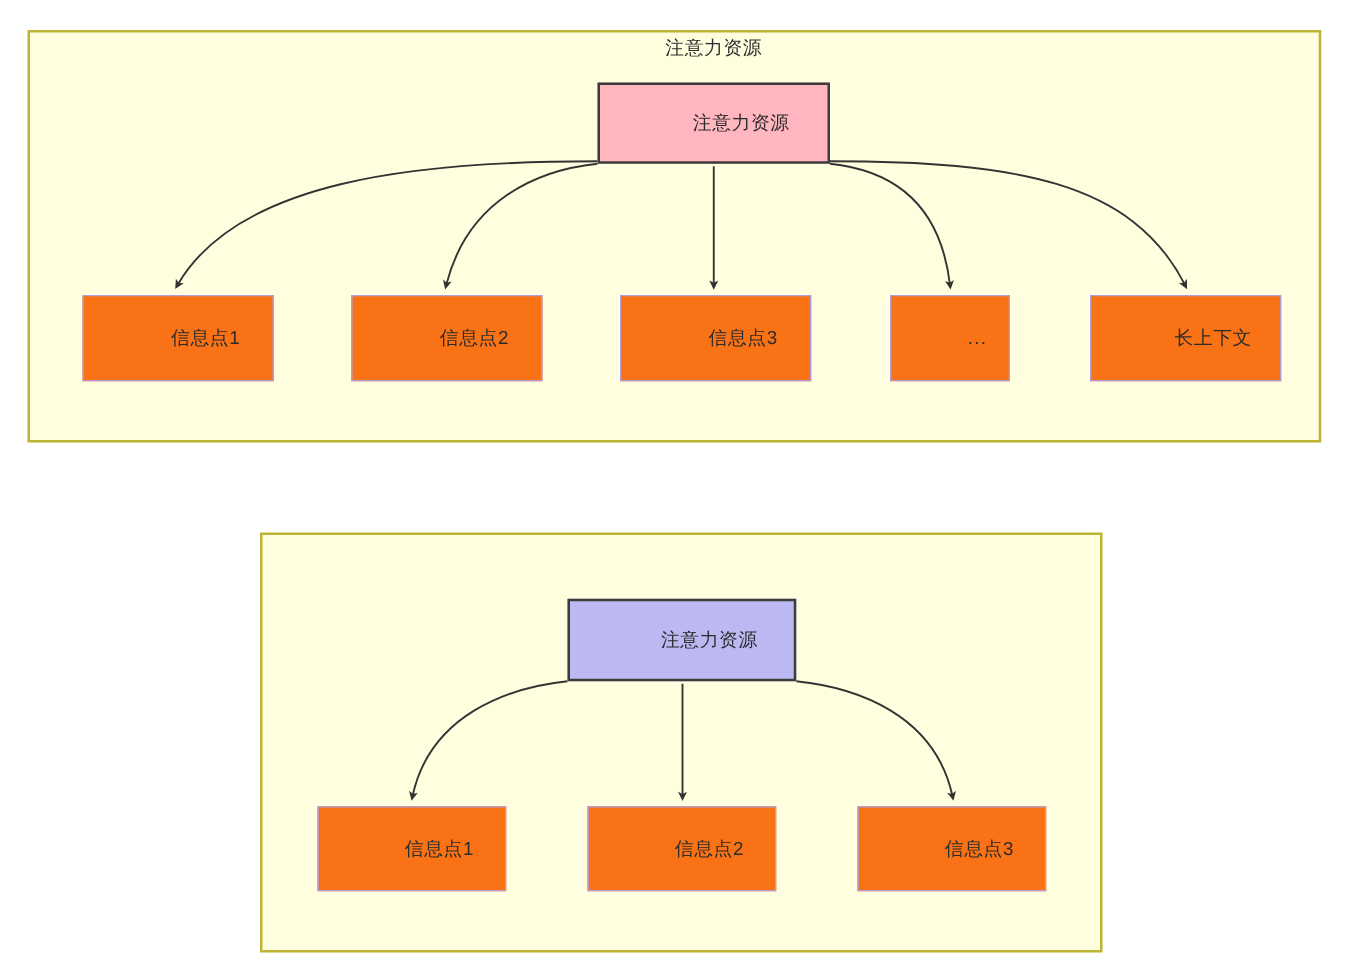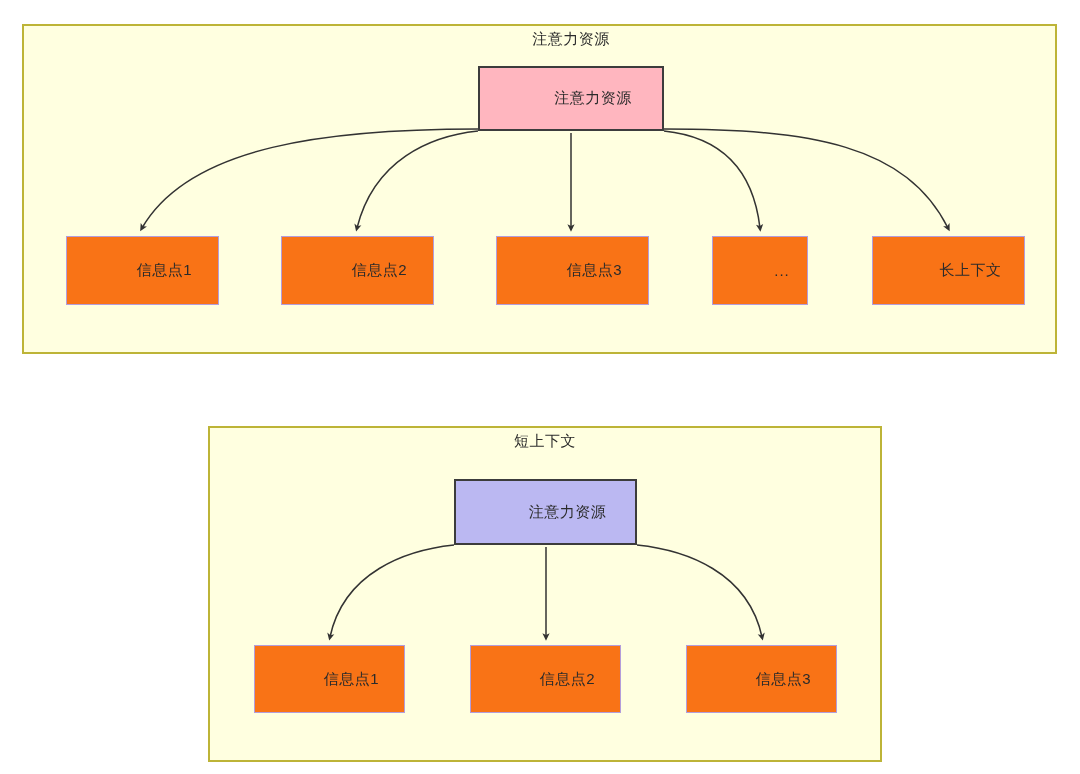--- a/index.html
+++ b/index.html
@@ -102,21 +102,20 @@
   <div class="node node-leaf" style="left:281px; top:236px; width:153px; height:69px;">信息点2</div>
 
   <div class="node node-leaf" style="left:496px; top:236px; width:153px; height:69px;">信息点3</div>
 
   <div class="node node-leaf node-ellipsis" style="left:712px; top:236px; width:96px; height:69px;">...</div>
 
   <div class="node node-leaf" style="left:872px; top:236px; width:153px; height:69px;">长上下文</div>
 
   <div class="container-panel" style="left:208px; top:426px; width:674px; height:336px;"></div>
 
-  <div class="panel-title" style="left:445px; top:431px; width:200px;">短上下文</div>
 
   <svg class="layer" viewBox="0 0 1080 774" xmlns="http://www.w3.org/2000/svg">
     <g fill="none" stroke="#333333" stroke-width="1.5" marker-end="url(#arrowDark)">
       <path d="M454,545 C406,550 344,572 330,637"></path>
       <path d="M546,547 L546,637"></path>
       <path d="M637,545 C686,550 748,572 762,637"></path>
     </g>
   </svg>
 
   <div class="node node-root-short" style="left:454px; top:479px; width:183px; height:66px;">注意力资源</div>

